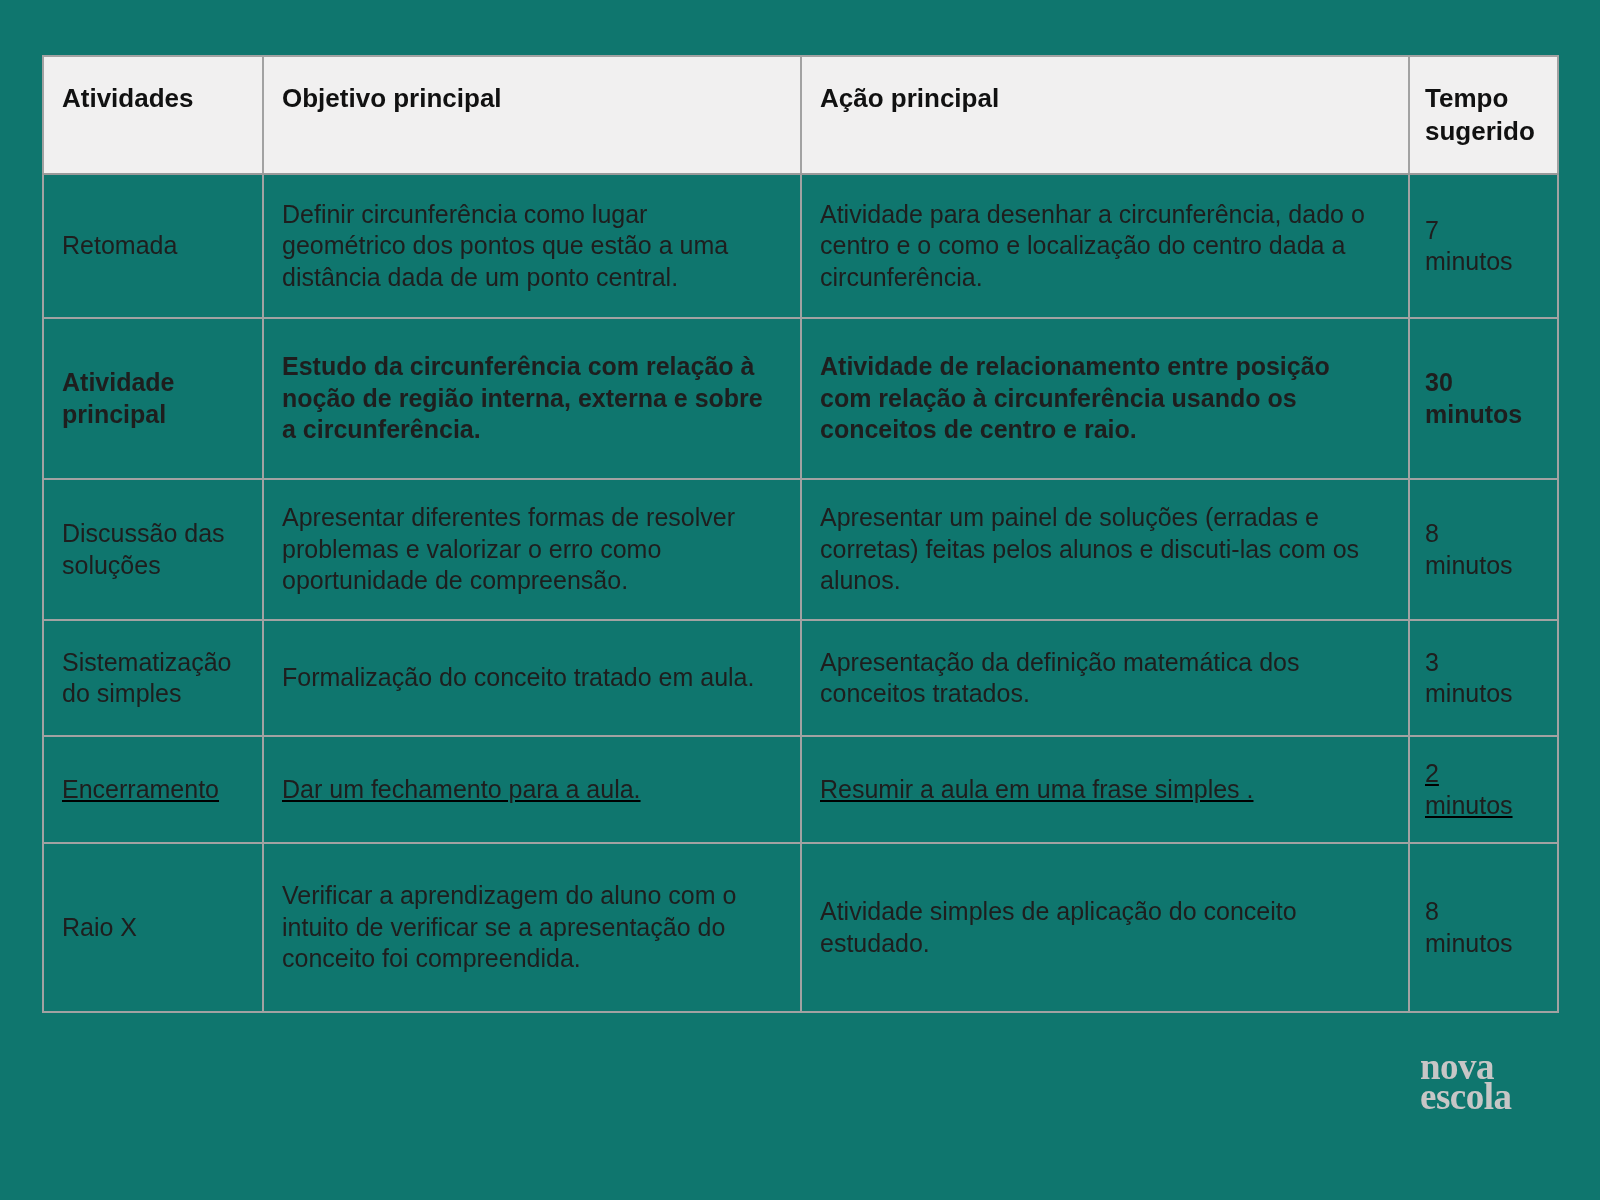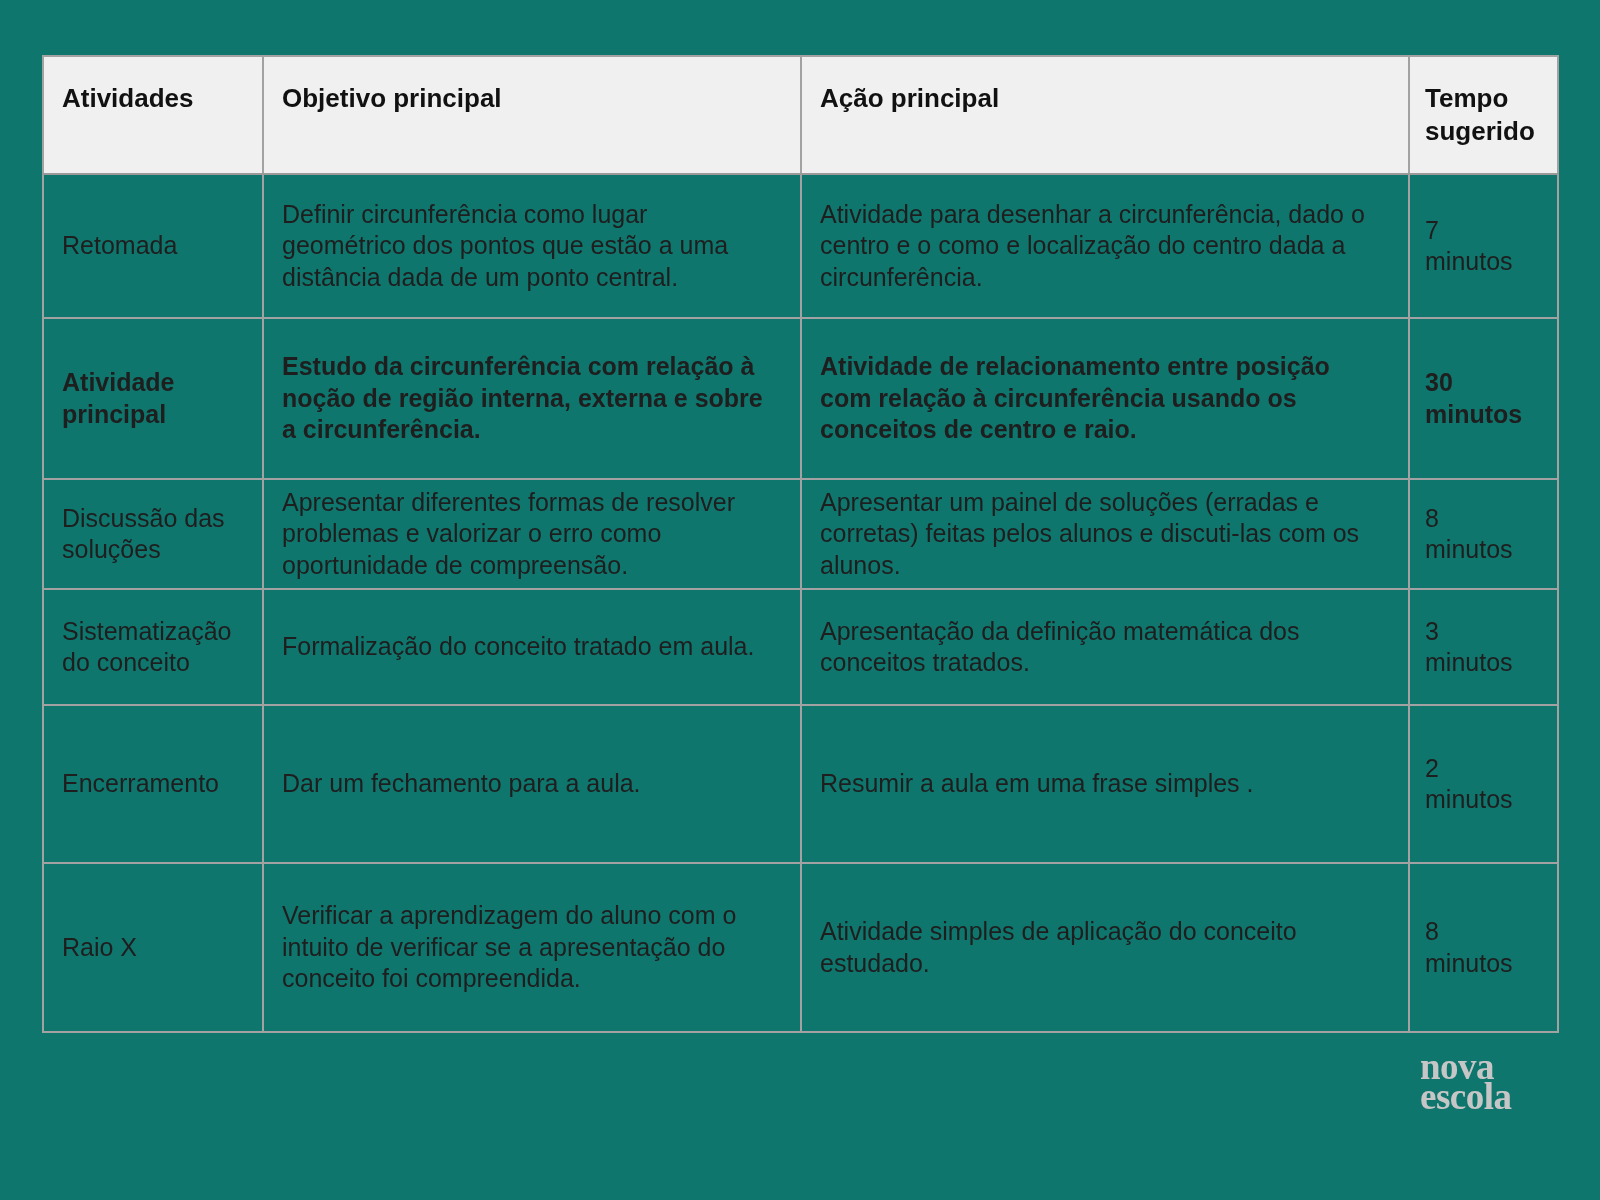--- a/index.html
+++ b/index.html
@@ -40,23 +40,23 @@
     vertical-align: top;
     padding-top: 25px;
   }
   table.plan td.c-tempo, table.plan th.c-tempo {
     padding-left: 15px; padding-right: 6px;
   }
   .t-val, .t-unit { display: block; }
   tr.h-head   { height: 118px; }
   tr.h-r1     { height: 144px; }
   tr.h-r2     { height: 161px; font-weight: bold; }
-  tr.h-r3     { height: 110px; }
+  tr.h-r3     { height: 141px; }
   tr.h-r4     { height: 116px; }
-  tr.h-r5     { height: 158px; }
+  tr.h-r5     { height: 107px; text-decoration: underline; }
   tr.h-r6     { height: 169px; }
   .logo {
     position: absolute;
     left: 1412px; top: 1052px;
     font-family: "Liberation Serif", "DejaVu Serif", serif;
     font-weight: bold;
     font-size: 37px;
     line-height: 30px;
     letter-spacing: -0.5px;
     color: #c7c6c6;
@@ -106,21 +106,21 @@
       <tr class="h-r3">
         <td>Discussão das soluções</td>
         <td>Apresentar diferentes formas de resolver problemas e valorizar o erro como oportunidade de compreensão.</td>
         <td>Apresentar um painel de soluções (erradas e corretas) feitas pelos alunos e discuti-las com os alunos.</td>
         <td class="c-tempo">
           <span class="t-val">8</span>
           <span class="t-unit">minutos</span>
         </td>
       </tr>
       <tr class="h-r4">
-        <td>Sistematização do conceito</td>
+        <td>Sistematização do simples</td>
         <td>Formalização do conceito tratado em aula.</td>
         <td>Apresentação da definição matemática dos conceitos tratados.</td>
         <td class="c-tempo">
           <span class="t-val">3</span>
           <span class="t-unit">minutos</span>
         </td>
       </tr>
       <tr class="h-r5">
         <td>Encerramento</td>
         <td>Dar um fechamento para a aula.</td>

